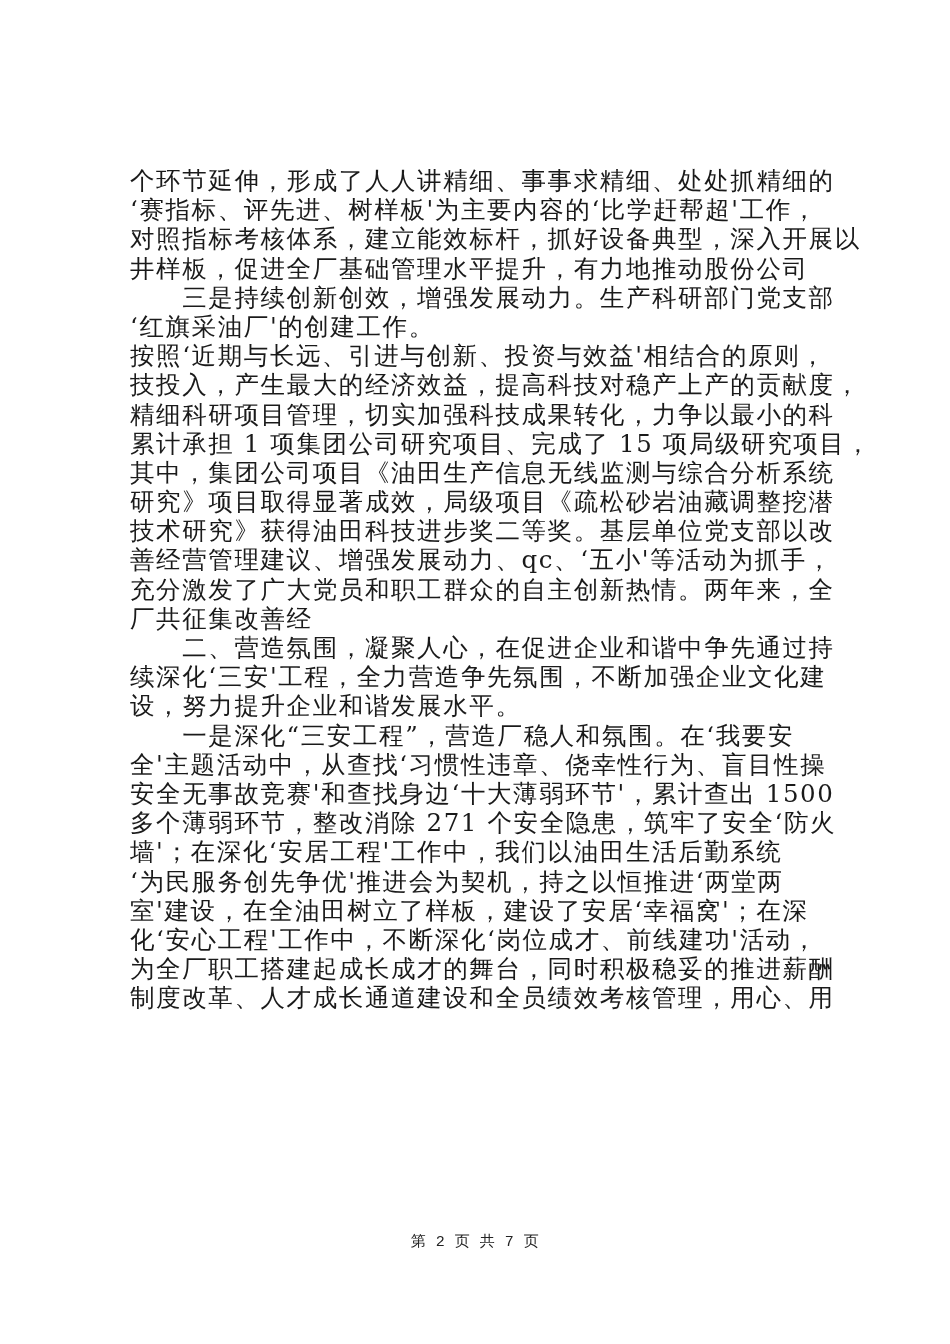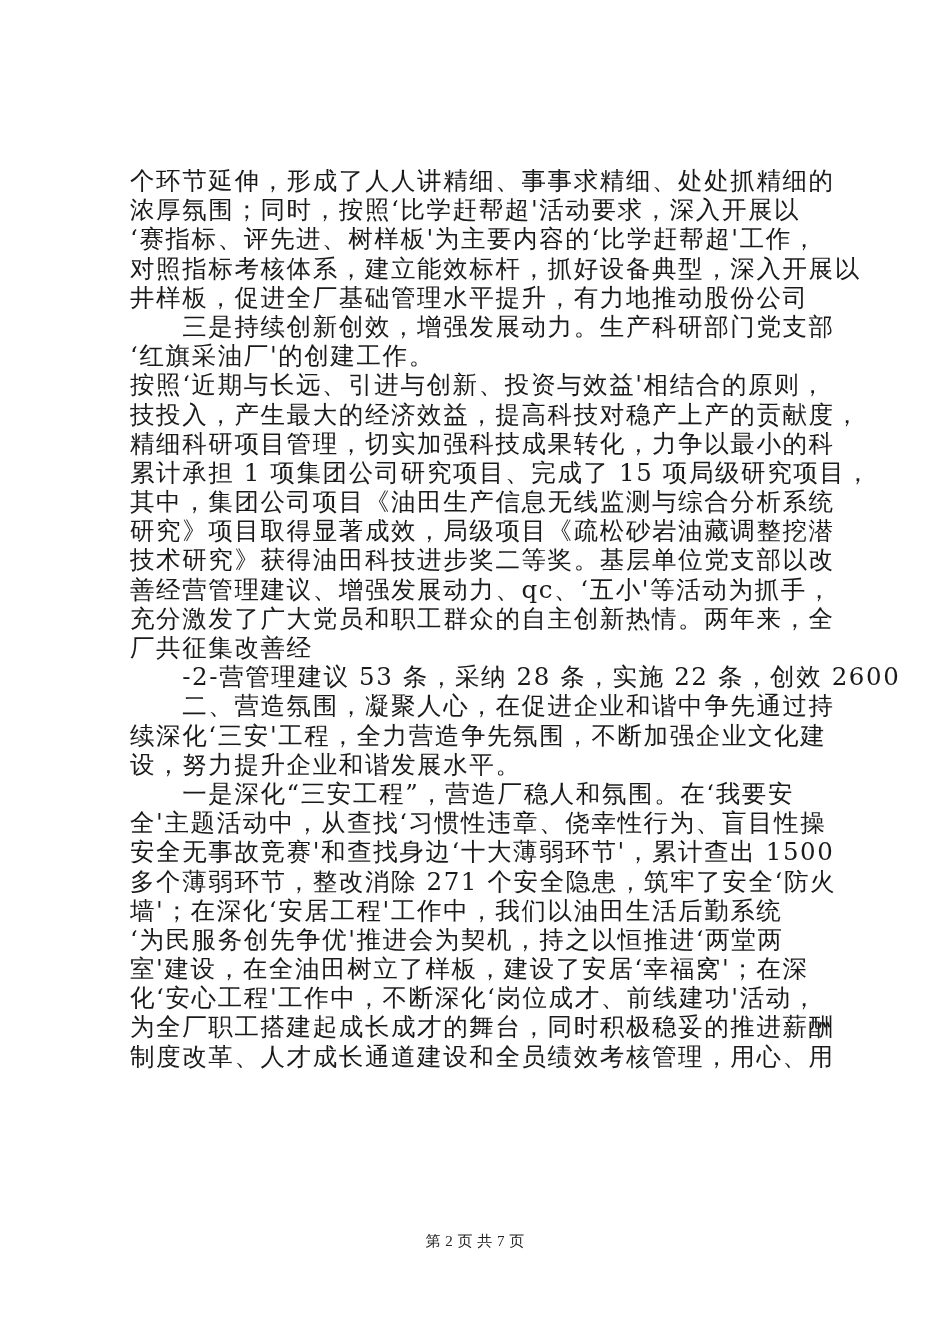--- a/index.html
+++ b/index.html
@@ -9,47 +9,45 @@
   }
   .body-text {
     position: absolute; left: 130px; top: 166px; width: 720px;
     font-family: "DejaVu Serif", "Liberation Serif", serif;
     font-size: 24.5px; line-height: 29.2px; color: #1a1a1a;
     letter-spacing: 1.6px;
   }
   .line { display: block; white-space: nowrap; height: 29.2px; }
   .footer {
     position: absolute; left: 0; width: 950px; top: 1232px; text-align: center;
-    font-family: Liberation Serif, serif;
+    font-family: Liberation Mono, monospace;
     font-size: 15px; color: #222222; letter-spacing: 0.5px;
   }
 </style>
 </head>
 <body>
 
 <div class="page">
   <div class="body-text">
     <span class="line">个环节延伸，形成了人人讲精细、事事求精细、处处抓精细的</span>
-    <span class="line">浓厚氛围；同时，按照‘比学赶帮超'活动要求，深入开展以</span>
     <span class="line">‘赛指标、评先进、树样板'为主要内容的‘比学赶帮超'工作，</span>
     <span class="line">对照指标考核体系，建立能效标杆，抓好设备典型，深入开展以</span>
     <span class="line">井样板，促进全厂基础管理水平提升，有力地推动股份公司</span>
     <span class="line">　　三是持续创新创效，增强发展动力。生产科研部门党支部</span>
     <span class="line">‘红旗采油厂'的创建工作。</span>
     <span class="line">按照‘近期与长远、引进与创新、投资与效益'相结合的原则，</span>
     <span class="line">技投入，产生最大的经济效益，提高科技对稳产上产的贡献度，</span>
     <span class="line">精细科研项目管理，切实加强科技成果转化，力争以最小的科</span>
     <span class="line">累计承担 1 项集团公司研究项目、完成了 15 项局级研究项目，</span>
     <span class="line">其中，集团公司项目《油田生产信息无线监测与综合分析系统</span>
     <span class="line">研究》项目取得显著成效，局级项目《疏松砂岩油藏调整挖潜</span>
     <span class="line">技术研究》获得油田科技进步奖二等奖。基层单位党支部以改</span>
     <span class="line">善经营管理建议、增强发展动力、qc、‘五小'等活动为抓手，</span>
     <span class="line">充分激发了广大党员和职工群众的自主创新热情。两年来，全</span>
     <span class="line">厂共征集改善经</span>
-    <span class="line">　　-2-营管理建议 53 条，采纳 28 条，实施 22 条，创效 2600</span>
     <span class="line">　　二、营造氛围，凝聚人心，在促进企业和谐中争先通过持</span>
     <span class="line">续深化‘三安'工程，全力营造争先氛围，不断加强企业文化建</span>
     <span class="line">设，努力提升企业和谐发展水平。</span>
     <span class="line">　　一是深化“三安工程”，营造厂稳人和氛围。在‘我要安</span>
     <span class="line">全'主题活动中，从查找‘习惯性违章、侥幸性行为、盲目性操</span>
     <span class="line">安全无事故竞赛'和查找身边‘十大薄弱环节'，累计查出 1500</span>
     <span class="line">多个薄弱环节，整改消除 271 个安全隐患，筑牢了安全‘防火</span>
     <span class="line">墙'；在深化‘安居工程'工作中，我们以油田生活后勤系统</span>
     <span class="line">‘为民服务创先争优'推进会为契机，持之以恒推进‘两堂两</span>
     <span class="line">室'建设，在全油田树立了样板，建设了安居‘幸福窝'；在深</span>

